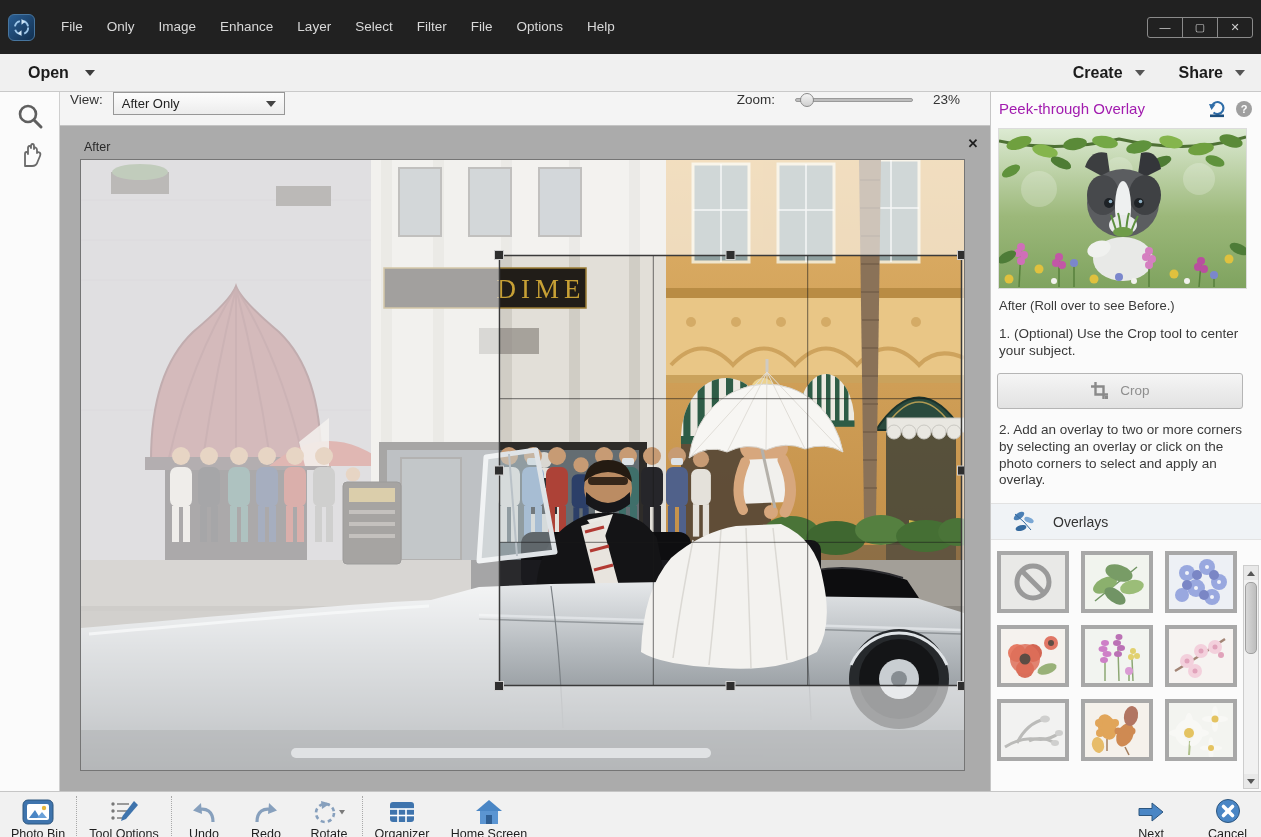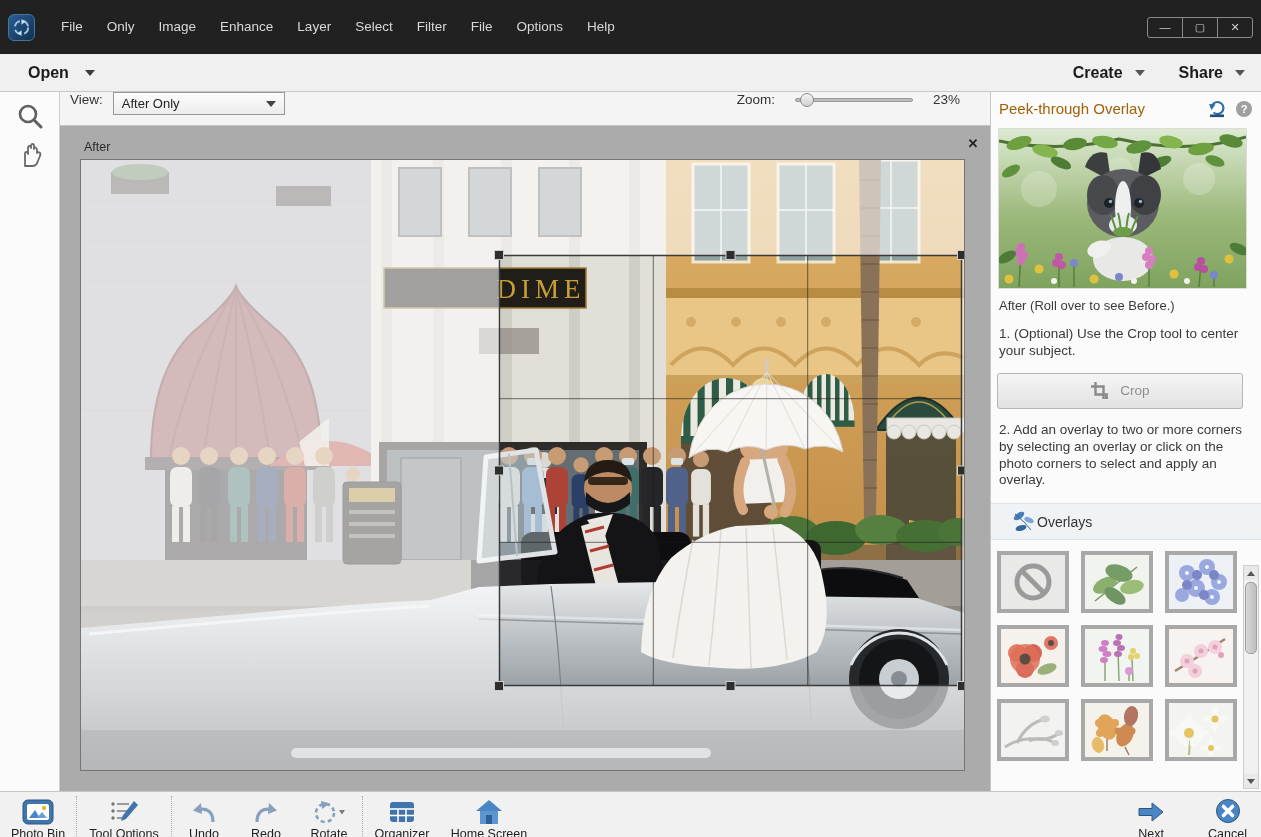--- a/index.html
+++ b/index.html
@@ -54,32 +54,32 @@
   .photo-title { height:25px; font-size:12.5px; color:#2a2a2a; padding:6px 0 0 4px; }
   .photo-frame { width:885px; height:612px; border:1px solid #757575; background:#fff; }
   .photo-frame svg { display:block; }
   .after-close { position:absolute; left:904px; top:10px; width:18px; height:18px;
                  font-size:13px; font-weight:bold; color:#1e1e1e; text-align:center; cursor:default; }
 
   
   .panel { width:271px; background:#fbfbfb; border-left:1px solid #c6c6c6;
            position:relative; overflow:hidden; color:#3a3a3a; }
   .panel-header { height:33px; display:flex; align-items:center; padding:0 8px; }
-  .panel-title { font-size:15px; color:#a16207; flex:1; }
+  .panel-title { font-size:15px; color:#a21caf; flex:1; }
   .panel-header .hicon { margin-left:8px; }
   .preview { margin:3px 7px 0 7px; width:249px; height:161px; border:1px solid #dcdcdc; }
   .preview svg { display:block; }
   .caption { margin:9px 8px 0; font-size:13px; }
   .step { margin:13px 8px 0; font-size:13.5px; line-height:1.25; }
   .crop-btn { margin:13px 0 0 6px; width:246px; height:36px; border:1px solid #b5b5b5; border-radius:3px;
               background:linear-gradient(#f5f5f5,#e2e2e2); display:flex; align-items:center;
               justify-content:center; gap:11px; color:#8e8e8e; font-size:13.5px; }
   .overlays-bar { margin-top:14px; height:37px; background:#f0f3f6; border-top:1px solid #e2e2e2;
                   border-bottom:1px solid #e3e3e3; display:flex; align-items:center;
-                  padding-left:20px; gap:0; font-size:14px; color:#333; }
+                  padding-left:20px; gap:16px; font-size:14px; color:#333; }
   .thumb-grid { padding:11px 0 0 6px; display:grid; grid-template-columns:repeat(3,72px);
                 gap:12px 12px; }
   .thumb { width:72px; height:62px; border:4px solid #a8a8a8; background:#ececea; }
   .thumb svg { display:block; }
   .scrollbar { position:absolute; right:2px; top:473px; bottom:2px; width:16px;
                background:#f1f1f1; border:1px solid #cdcdcd; }
   .sb-btn { height:14px; display:flex; align-items:center; justify-content:center; background:#e8e8e8; }
   .sb-btn.down { position:absolute; bottom:0; left:0; right:0; }
   .tri-up { width:0; height:0; border-left:4px solid transparent; border-right:4px solid transparent;
             border-bottom:5px solid #555; }

